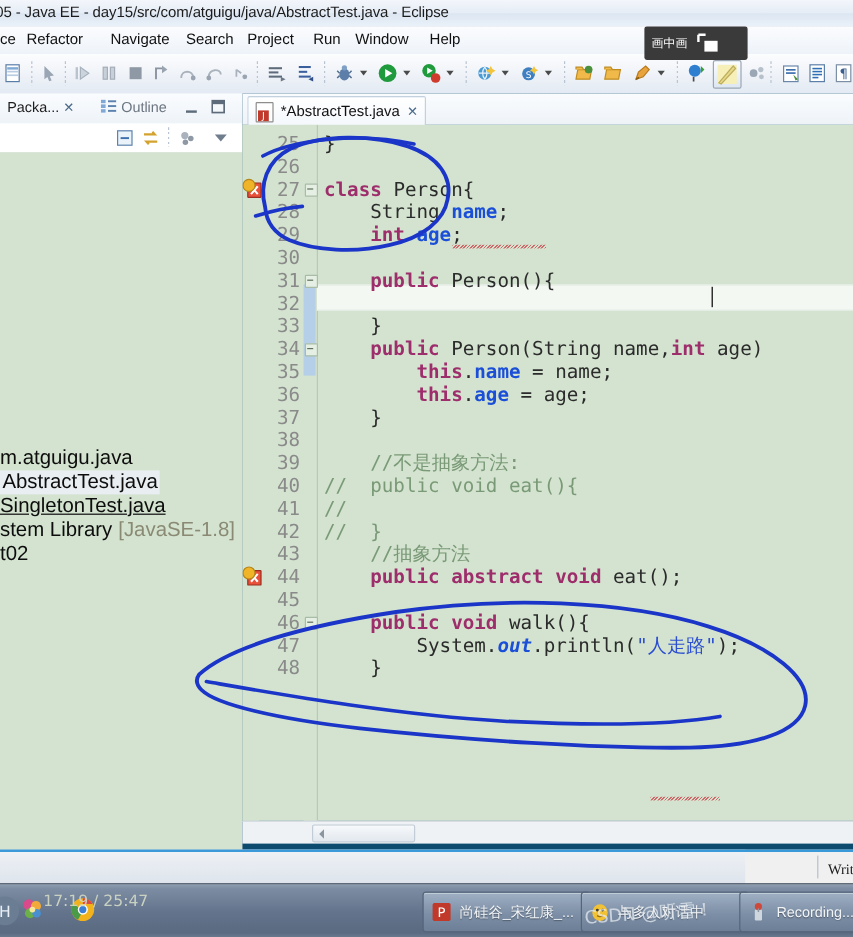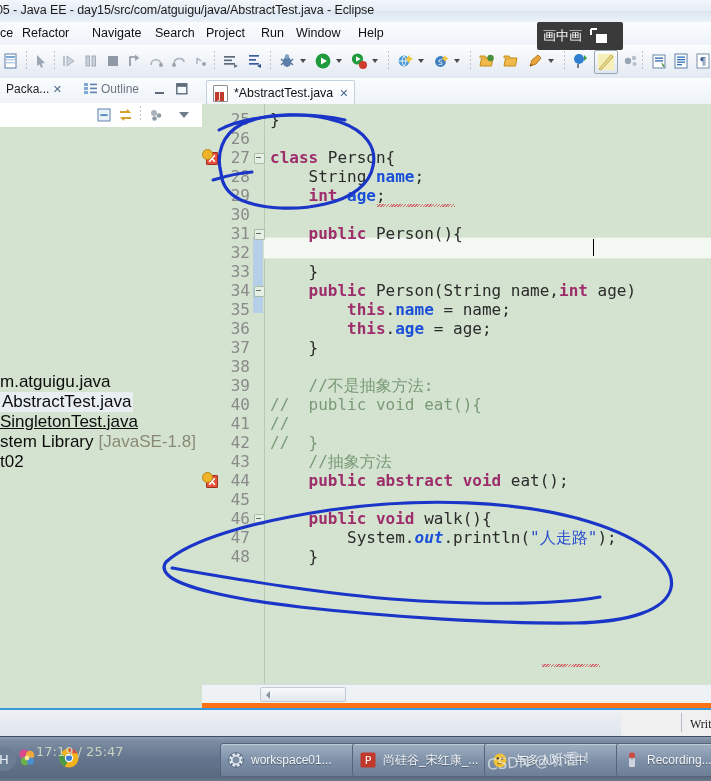--- a/index.html
+++ b/index.html
@@ -40,21 +40,21 @@
     border-left:3.5px solid transparent;border-right:3.5px solid transparent;
     border-top:4px solid #4a4a4a;}
   .ico{width:100%;height:100%;display:block;}
   
   #pip{
     position:absolute;left:537px;top:22px;width:86px;height:28px;
     background:#3a3a3a;border-radius:2px;z-index:50;
     display:flex;align-items:center;
   }
   #pip .pipglyph{
-    font-size:13px;color:#ffffff;margin-left:6px;letter-spacing:0px;
+    font-size:10px;color:#ffffff;margin-left:6px;letter-spacing:0px;
     font-family:"DejaVu Sans",sans-serif;
   }
   
   #leftpane{
     position:absolute;left:0;top:78px;width:202px;height:630px;
     background:#ffffff;
   }
   #lefttabs{
     position:absolute;left:0;top:0;width:202px;height:25px;
     background:linear-gradient(to bottom,#fafcfe,#eef3f8);
@@ -74,21 +74,21 @@
   }
   .trow{
     position:absolute;left:0;height:19px;font-size:17px;color:#0d0d0d;
     white-space:nowrap;display:flex;align-items:center;
   }
   .trow .sel{background:#e9eef3;padding:0 2px;}
   .dim{color:#8a8a74;}
   
   #editorpane{
     position:absolute;left:202px;top:78px;width:509px;height:630px;
-    background:#f97316;
+    background:#0c4a6e;
   }
   #edtabbar{
     position:absolute;left:0;top:0;width:509px;height:26px;
     background:linear-gradient(to bottom,#fafcfe,#eef3f8);
   }
   #edtab{
     position:absolute;left:4px;top:2px;height:24px;
     background:linear-gradient(to bottom,#ffffff,#f4f8fc);
     border:1px solid #c3d0de;border-bottom:none;border-radius:2px 2px 0 0;
     display:flex;align-items:center;padding:0 6px;
@@ -603,28 +603,20 @@
   </div>
   <div style="position:absolute;left:58px;top:10px;width:22px;height:22px">
     <svg class="ico" viewBox="0 0 22 22">
         <circle cx="11" cy="11" r="9.5" fill="#f2b21c"></circle>
         <path d="M11 1.5 A9.5 9.5 0 0 1 19.2 6.3 L11 6.3 Z" fill="#e04a3c"></path>
         <path d="M2.5 6 A9.5 9.5 0 0 0 7 19.4 L11.2 11.8 Z" fill="#4a9a4a"></path>
         <circle cx="11" cy="11" r="4.2" fill="#fff"></circle>
         <circle cx="11" cy="11" r="3" fill="#3b7fd4"></circle>
       </svg>
   </div>
-    <div class="tbtn" style="left: 220px; width: 126px;">
-      <span class="tbico"><svg viewBox="0 0 18 18">
-          <circle cx="9" cy="9" r="7.4" fill="#dfe6ef" stroke="#5b6d85"></circle>
-          <circle cx="9" cy="9" r="3.4" fill="#7d8fa6"></circle>
-          <path d="M9 1 L9 4 M9 14 L9 17 M1 9 L4 9 M14 9 L17 9 M3.5 3.5 L5.6 5.6 M12.4 12.4 L14.5 14.5 M14.5 3.5 L12.4 5.6 M5.6 12.4 L3.5 14.5" stroke="#5b6d85" stroke-width="1.5"></path>
-        </svg></span>
-      <span class="tlab">workspace01...</span>
-    </div>
     <div class="tbtn" style="left: 352px; width: 126px;">
       <span class="tbico"><svg viewBox="0 0 18 18">
           <rect x="1.5" y="1.5" width="15" height="15" rx="1.5" fill="#c0392b"></rect>
           <text x="9" y="13" font-size="11" fill="#fff" text-anchor="middle" font-family="DejaVu Sans">P</text>
         </svg></span>
       <span class="tlab">尚硅谷_宋红康_...</span>
     </div>
     <div class="tbtn" style="left: 484px; width: 126px;">
       <span class="tbico"><svg viewBox="0 0 18 18">
           <ellipse cx="9" cy="9.5" rx="6.4" ry="7" fill="#f2c236"></ellipse>

